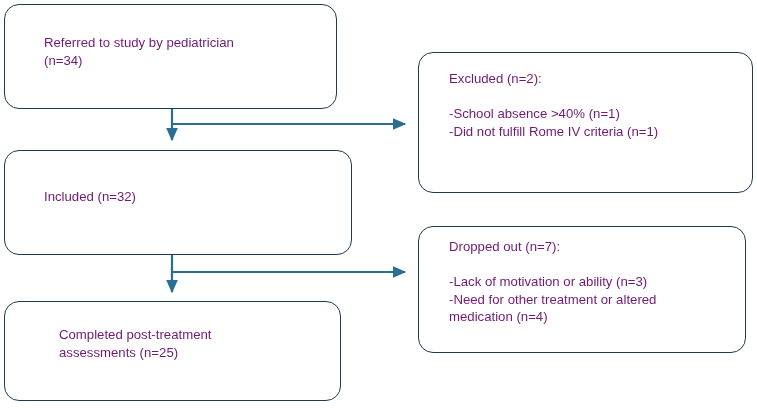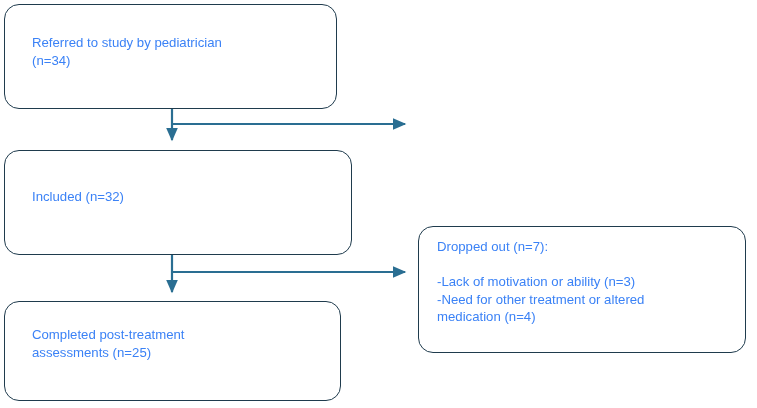--- a/index.html
+++ b/index.html
@@ -31,32 +31,33 @@
     background: #ffffff;
     color: #231f20;
     font-size: 13.2px;
     line-height: 17.5px;
     white-space: pre-line;
   }
   .node .node-text {
     position: absolute;
     display: block;
     white-space: pre-line;
-    color: #3b82f6;
+    color: #701a75;
+    margin-left: 12px;
   }
 
   
   #node-referred      { left: 4px;   top: 4px;   width: 333px; height: 105px; }
   #node-referred .node-text   { left: 27px; top: 29px; }
 
   #node-included      { left: 4px;   top: 150px; width: 348px; height: 105px; }
   #node-included .node-text   { left: 27px; top: 37px; }
 
   #node-completed     { left: 4px;   top: 301px; width: 337px; height: 100px; }
-  #node-completed .node-text  { left: 27px; top: 24px; }
+  #node-completed .node-text  { left: 42px; top: 24px; }
 
   #node-excluded      { left: 418px; top: 52px;  width: 335px; height: 141px; }
   #node-excluded .node-text   { left: 18px; top: 17px; }
 
   #node-dropped       { left: 418px; top: 226px; width: 328px; height: 127px; padding-left: 35px; }
   #node-dropped .node-text    { left: 18px; top: 11px; }
 
   
   #connectors {
     position: absolute;
@@ -101,20 +102,26 @@
 
   <div class="node" id="node-included">
     <span class="node-text">Included (n=32)</span>
   </div>
 
   <div class="node" id="node-completed">
     <span class="node-text">Completed post-treatment
 assessments (n=25)</span>
   </div>
 
+  <div class="node" id="node-excluded">
+    <span class="node-text">Excluded (n=2):
+
+-School absence &gt;40% (n=1)
+-Did not fulfill Rome IV criteria (n=1)</span>
+  </div>
 
   <div class="node" id="node-dropped">
     <span class="node-text">Dropped out (n=7):
 
 -Lack of motivation or ability (n=3)
 -Need for other treatment or altered
 medication (n=4)</span>
   </div>
 
 </div>

